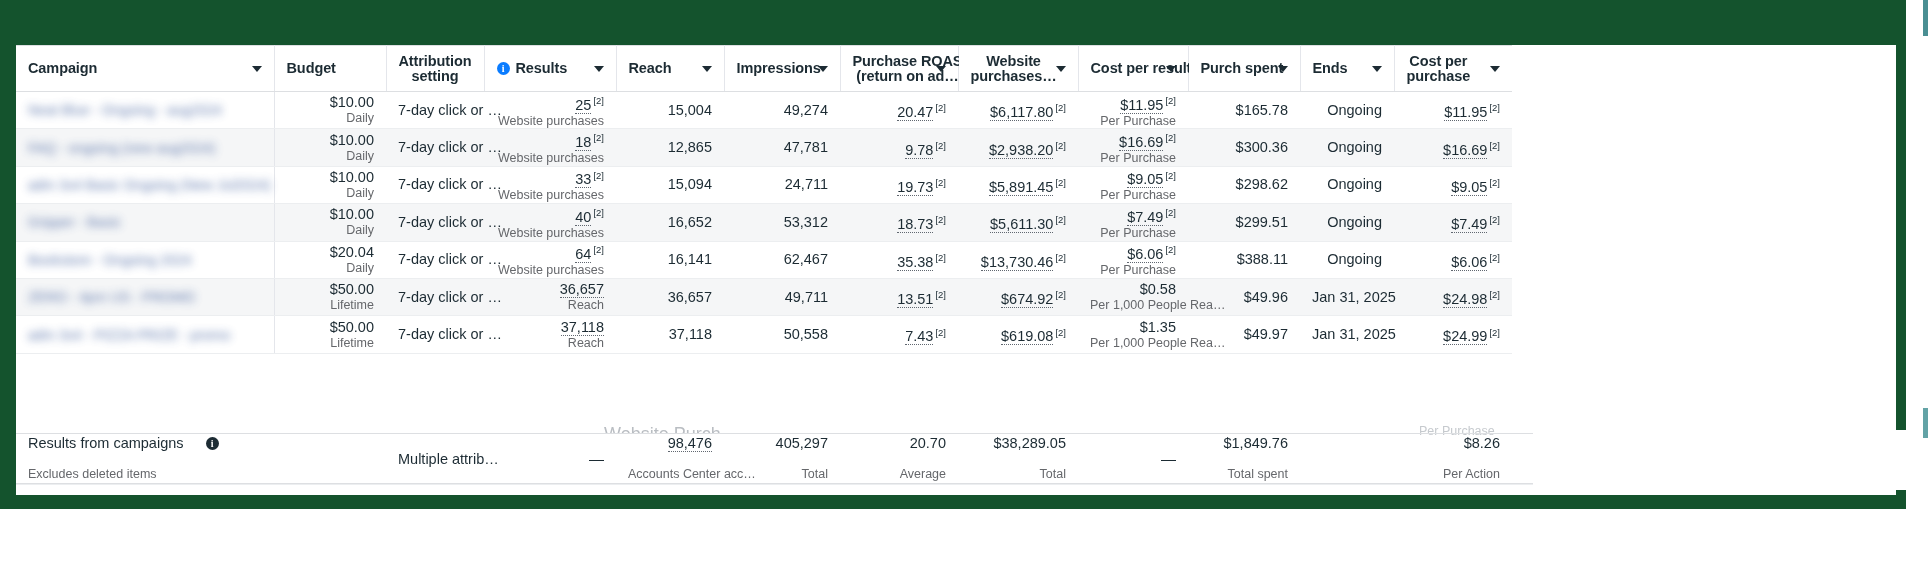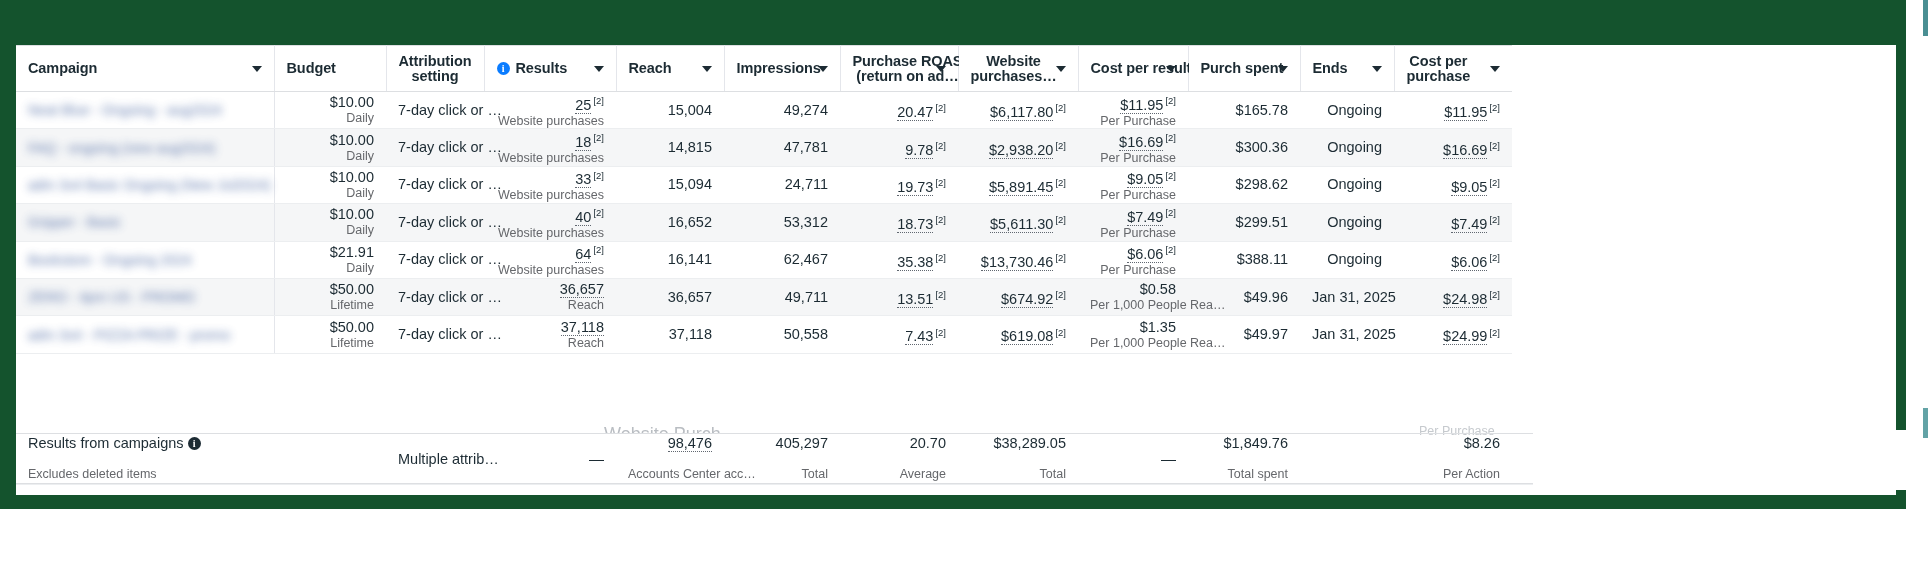--- a/index.html
+++ b/index.html
@@ -109,21 +109,21 @@
     border-top:1px solid #dddfe2;
     background:#fff;
   }
   table.foot { border-collapse:collapse; table-layout:fixed; width:1880px; }
   table.foot td {
     height:50px; padding:0 12px; vertical-align:middle;
     font-size:14.5px; color:#1c2b33; white-space:nowrap;
   }
   .f-main { display:block; line-height:16px; }
   .f-sub  { display:block; font-size:12.5px; color:#65676b; line-height:15px; margin-top:16px; }
-  .f-title { display:flex; align-items:center; gap:4px; }
+  .f-title { display:flex; align-items:center; gap:22px; }
   .dash { font-size:15px; color:#1c2b33; }
   .foot-rule {
     position:absolute; left:16px; top:483px; width:1165px; height:1px; background:#dddfe2;
   }
   .foot-rule-r {
     position:absolute; left:1181px; top:433px; width:352px; height:1px; background:#dddfe2;
   }
   .foot-rule-r2 {
     position:absolute; left:1181px; top:483px; width:352px; height:1px; background:#dddfe2;
   }
@@ -324,21 +324,21 @@
               <span class="c-sub">Daily</span>
             </td>
             <td>
               <span class="c-main">7-day click or …</span>
             </td>
             <td class="r">
               <span class="c-main"><span class="dotted">18</span><span class="sup">[2]</span></span>
               <span class="c-sub">Website purchases</span>
             </td>
             <td class="r">
-              <span class="c-main">14,815</span>
+              <span class="c-main">12,865</span>
             </td>
             <td class="r">
               <span class="c-main">47,781</span>
             </td>
             <td class="r">
               <span class="c-main"><span class="dotted">9.78</span><span class="sup">[2]</span></span>
             </td>
             <td class="r">
               <span class="c-main"><span class="dotted">$2,938.20</span><span class="sup">[2]</span></span>
             </td>
@@ -433,21 +433,21 @@
               <span class="c-main">Ongoing</span>
             </td>
             <td class="r">
               <span class="c-main"><span class="dotted">$7.49</span><span class="sup">[2]</span></span>
             </td>
             <td style="border-bottom:none;background:#fff"></td>
           </tr>
           <tr>
             <td class="camp"><span class="camp-link">Bookstore - Ongoing 2024</span></td>
             <td class="r">
-              <span class="c-main">$21.91</span>
+              <span class="c-main">$20.04</span>
               <span class="c-sub">Daily</span>
             </td>
             <td>
               <span class="c-main">7-day click or …</span>
             </td>
             <td class="r">
               <span class="c-main"><span class="dotted">64</span><span class="sup">[2]</span></span>
               <span class="c-sub">Website purchases</span>
             </td>
             <td class="r">

